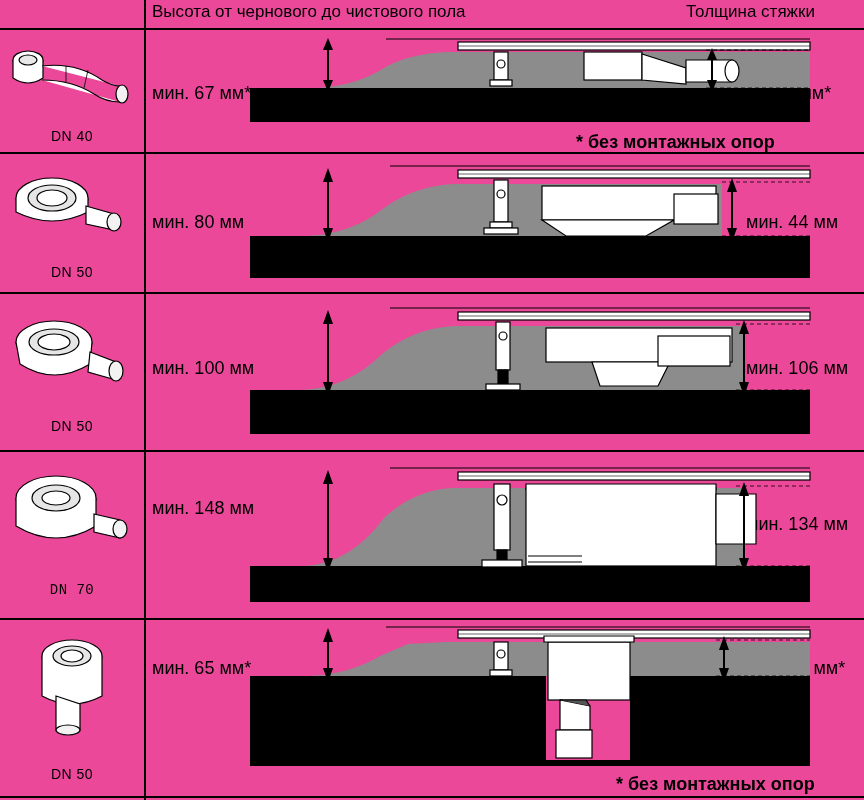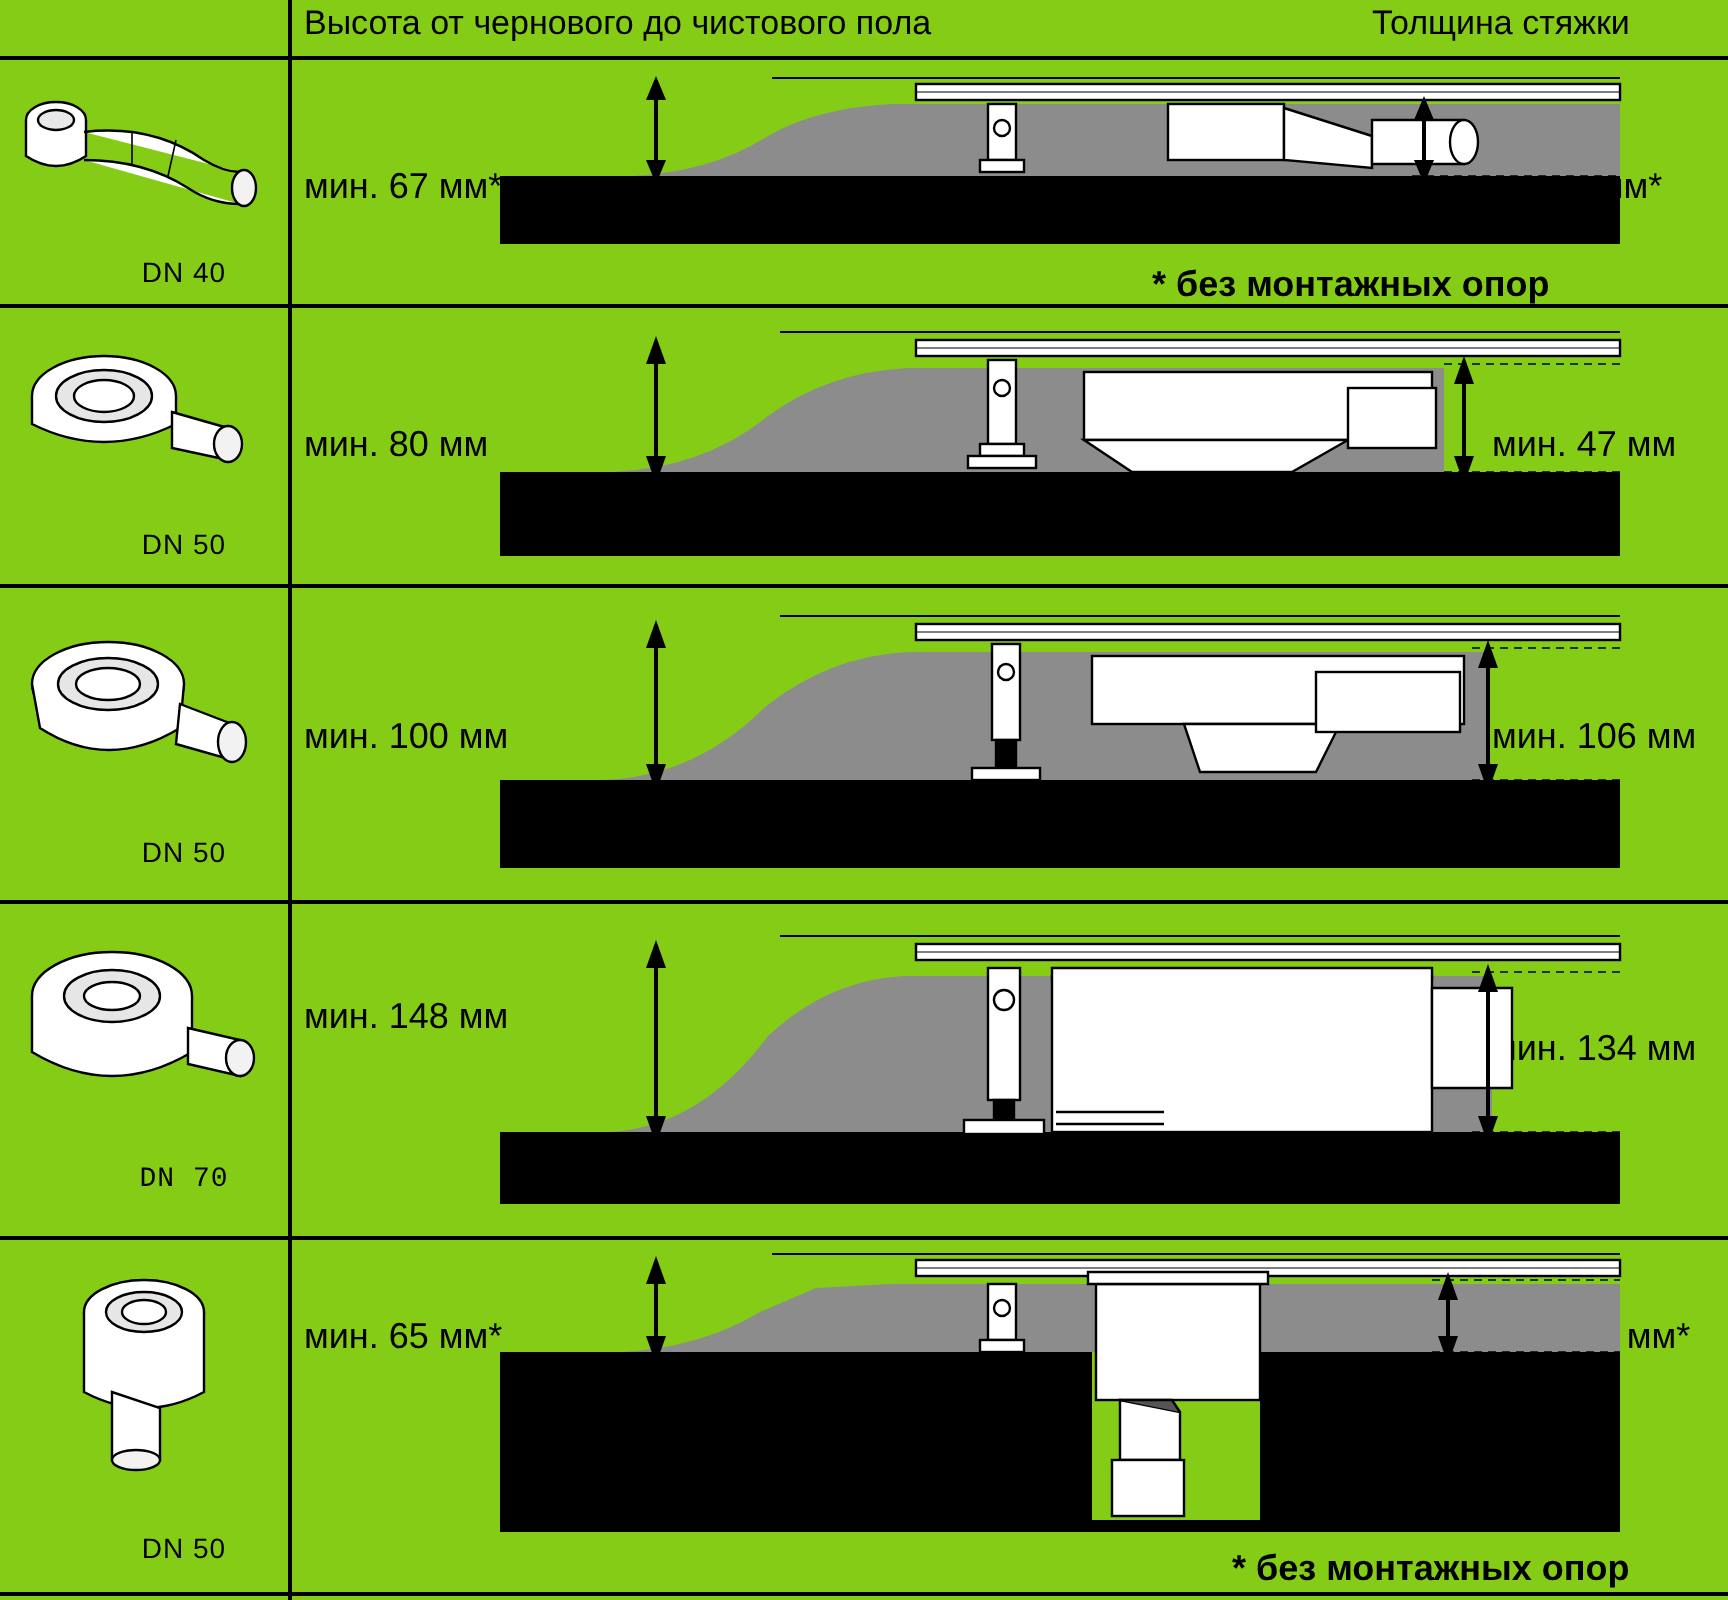--- a/index.html
+++ b/index.html
@@ -8,21 +8,21 @@
     background: #ffffff;
   }
   body {
     font-family: "Liberation Sans", sans-serif;
     color: #000000;
   }
   .sheet {
     position: relative;
     width: 864px;
     height: 800px;
-    background: #84cc16;
+    background: #ec4899;
     overflow: hidden;
   }
   
   .header {
     position: absolute;
     left: 0; top: 0;
     width: 864px;
     height: 28px;
   }
   .header-title-left {
@@ -59,21 +59,20 @@
     position: absolute;
     left: 0;
     width: 864px;
   }
   .cell-icon {
     position: absolute;
     left: 0;
     top: 0;
     width: 121px;
     height: 100%;
-    padding-left: 20px;
   }
   .dn-label {
     position: absolute;
     width: 144px;
     text-align: center;
     font-size: 14px;
     letter-spacing: 0.5px;
   }
   .cell-diagram {
     position: absolute;
@@ -196,21 +195,21 @@
           <ellipse cx="46" cy="30" rx="15" ry="8" fill="#ffffff"></ellipse>
           <path d="M80 38 L108 46 L108 62 L80 56 Z"></path>
           <ellipse cx="108" cy="54" rx="7" ry="9" fill="#f2f2f2"></ellipse>
         </g>
       </svg>
       <div class="dn-label" style="top:110px;">DN 50</div>
     </div>
 
     <div class="cell-diagram">
       <div class="dim-text" style="left:6px; top:58px;">мин. 80 мм</div>
-      <div class="dim-text" style="left:600px; top:58px;">мин. 47 мм</div>
+      <div class="dim-text" style="left:600px; top:58px;">мин. 44 мм</div>
       <div class="flow-text" style="left:410px; top:42px;">0,7 л/с</div>
 
       <svg class="svg-abs" style="left:0; top:0;" width="718" height="138" viewBox="0 0 718 138">
         <rect x="104" y="82" width="560" height="42" fill="#000000"></rect>
         <path d="M104 82 L160 82 Q206 80 238 54 Q268 32 308 30 L576 30 L576 82 Z" fill="#8c8c8c"></path>
         <rect x="312" y="16" width="352" height="8" fill="#ffffff" stroke="#000000" stroke-width="1.2"></rect>
         <line x1="312" y1="20" x2="664" y2="20" stroke="#000000" stroke-width="0.6"></line>
         <line x1="244" y1="12" x2="664" y2="12" stroke="#000000" stroke-width="1"></line>
 
         <g fill="#ffffff" stroke="#000000" stroke-width="1.2">

